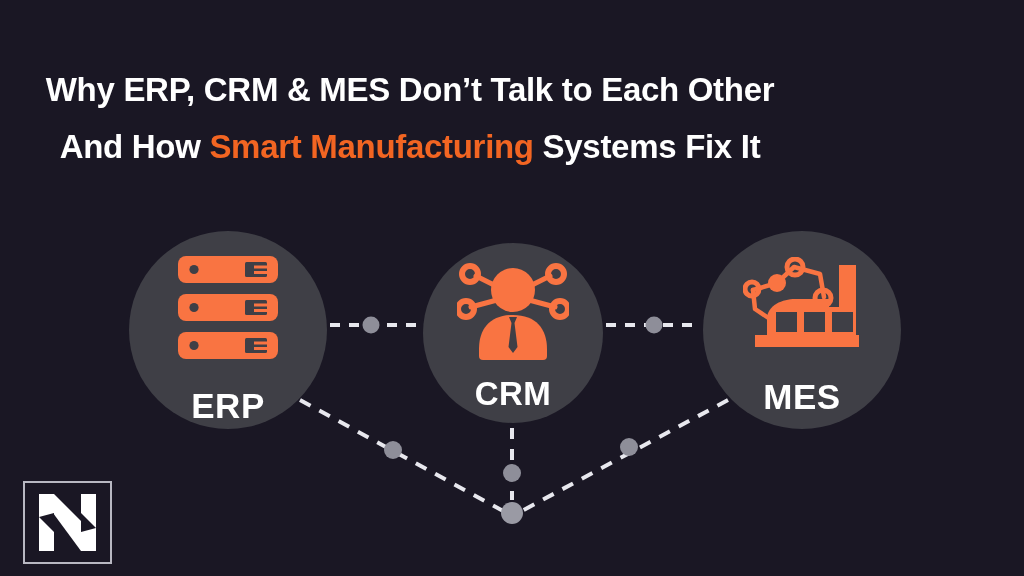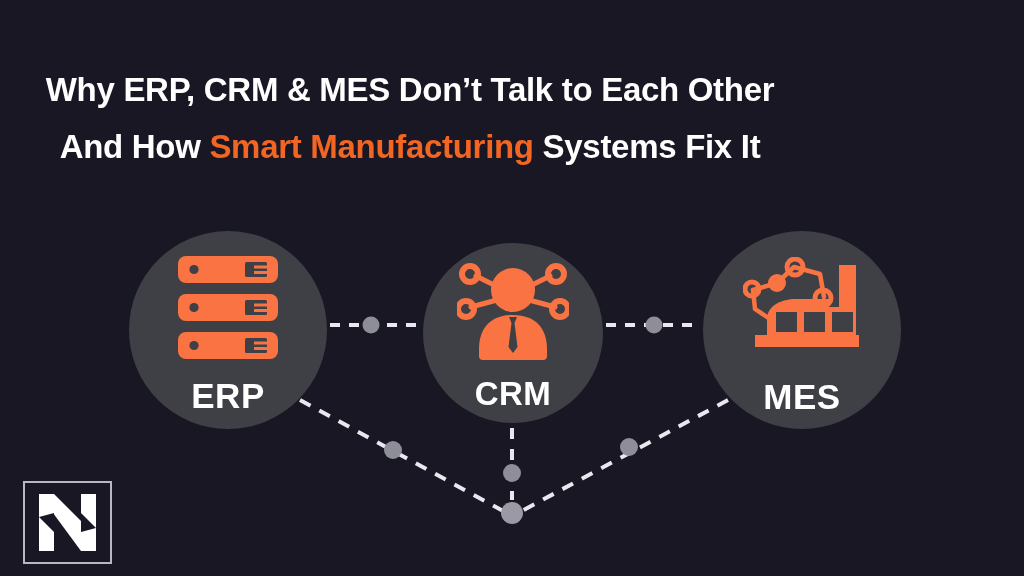--- a/index.html
+++ b/index.html
@@ -58,21 +58,21 @@
   }
 
   #node-erp  { left: 129px; top: 231px; width: 198px; height: 198px; }
   #node-crm  { left: 423px; top: 243px; width: 180px; height: 180px; }
   #node-mes  { left: 703px; top: 231px; width: 198px; height: 198px; }
 
   #node-erp .node-icon  { margin-top: 25px; }
   #node-crm .node-icon  { margin-top: 20px; }
   #node-mes .node-icon  { margin-top: 26px; }
 
-  #node-erp .node-label { margin-top: 14px; font-size: 35px; }
+  #node-erp .node-label { margin-top: 24px; font-size: 35px; }
   #node-crm .node-label { margin-top: 13px; font-size: 33px; }
   #node-mes .node-label { margin-top: 16px; font-size: 35px; }
 
   
   #connectors {
     position: absolute;
     left: 0;
     top: 0;
     width: 1024px;
     height: 576px;

